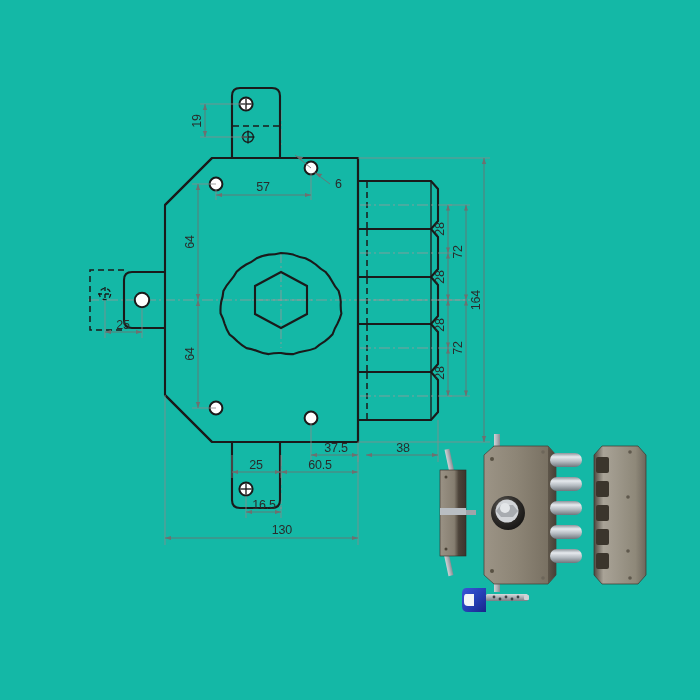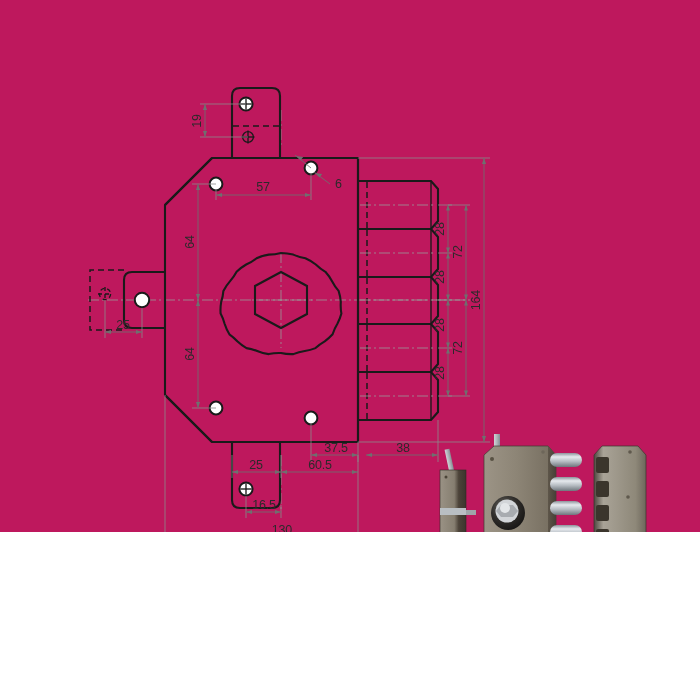--- a/index.html
+++ b/index.html
@@ -6,22 +6,22 @@
     margin: 0;
     padding: 0;
     background: #ffffff;
   }
   body {
     font-family: "Liberation Sans", sans-serif;
   }
   #page {
     position: relative;
     width: 700px;
-    height: 532px;
-    background: #be185d;
+    height: 700px;
+    background: #14b8a6;
     overflow: hidden;
   }
   svg.drawing {
     position: absolute;
     left: 0;
     top: 0;
     width: 700px;
     height: 700px;
   }
   .ln {

